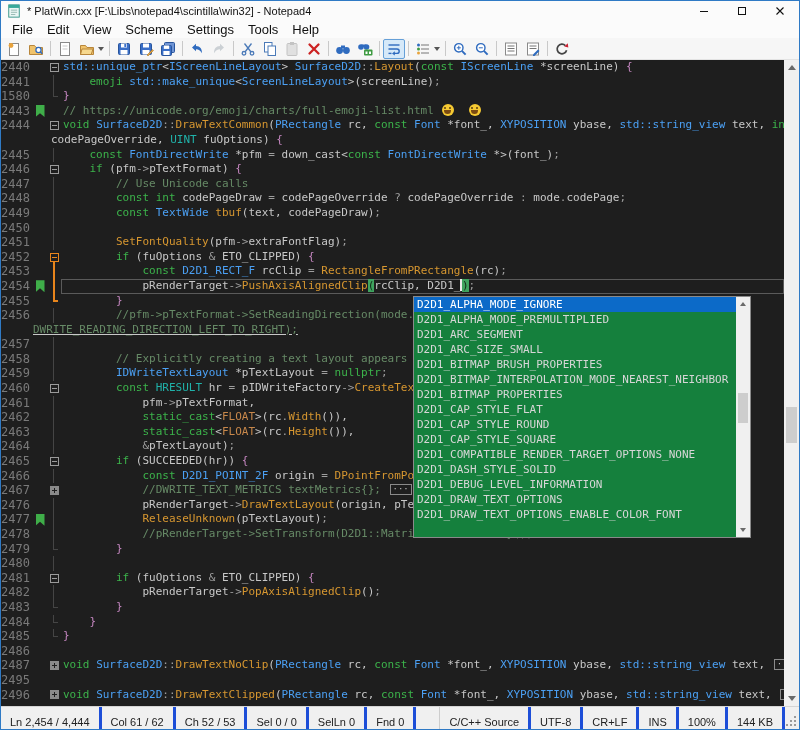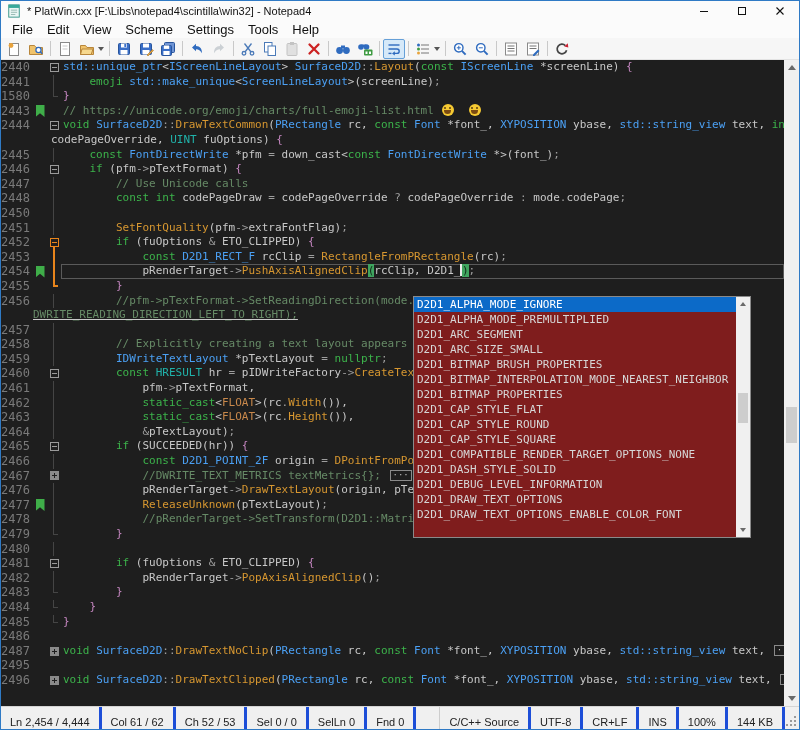--- a/index.html
+++ b/index.html
@@ -60,21 +60,21 @@
   .emoji::after{content:"";position:absolute;left:2.5px;top:6.5px;width:7px;height:3.5px;border-radius:0 0 7px 7px;background:#7a4a12}
 
   
   .vscroll{position:absolute;right:0;top:0;bottom:0;width:15px;background:#f0f0f0}
   .sb-arrow{position:absolute;left:0;width:15px;height:15px;display:flex;align-items:center;justify-content:center}
   .tri-up{width:0;height:0;border-left:4px solid transparent;border-right:4px solid transparent;border-bottom:5px solid #6a6a6a}
   .tri-down{width:0;height:0;border-left:4px solid transparent;border-right:4px solid transparent;border-top:5px solid #6a6a6a}
   .sb-thumb{position:absolute;left:2px;right:2px;background:#cdcdcd}
 
   
-  .popup{position:absolute;left:412px;top:236px;width:338px;height:242px;background:#7f1d1d;border:1px solid #8a8a8a;display:flex;z-index:5}
+  .popup{position:absolute;left:412px;top:236px;width:338px;height:242px;background:#15803d;border:1px solid #8a8a8a;display:flex;z-index:5}
   .pp-items{flex:1;overflow:hidden}
   .pp-item{height:15px;line-height:15px;font-size:11px;color:#d6d6d6;white-space:nowrap;overflow:hidden;padding-left:3px;font-family:"DejaVu Sans Mono",monospace}
   .pp-item.sel{background:#0c6ac8;color:#fff}
   .pp-scroll{width:14px;background:#f0f0f0;position:relative;flex:none}
   .pp-scroll .sb-arrow{width:14px;height:14px}
   .pp-scroll .tri-up{border-left-width:3.5px;border-right-width:3.5px;border-bottom-width:4.5px}
   .pp-scroll .tri-down{border-left-width:3.5px;border-right-width:3.5px;border-top-width:4.5px}
 
   
   .statusbar{height:23px;background:#f0f0f0;border-top:1px solid #d4d4d4;display:flex;align-items:stretch;font-size:11px;color:#222;flex:none}
@@ -417,20 +417,28 @@
           </div>
           <div class="rowtext"><span class="s-d">        </span><span class="s-c">// Use Unicode calls</span></div>
         </div>
         <div class="row">
           <div class="gut-num">2448</div>
           <div class="gut-bm"></div>
           <div class="gut-fold">
             <div class="fline"></div>
           </div>
           <div class="rowtext"><span class="s-d">        </span><span class="s-k">const</span><span class="s-d"> </span><span class="s-k">int</span><span class="s-d"> codePageDraw </span><span class="s-o">=</span><span class="s-d"> codePageOverride </span><span class="s-o">?</span><span class="s-d"> codePageOverride </span><span class="s-o">:</span><span class="s-d"> mode</span><span class="s-o">.</span><span class="s-d">codePage</span><span class="s-o">;</span></div>
+        </div>
+        <div class="row">
+          <div class="gut-num">2449</div>
+          <div class="gut-bm"></div>
+          <div class="gut-fold">
+            <div class="fline"></div>
+          </div>
+          <div class="rowtext"><span class="s-d">        </span><span class="s-k">const</span><span class="s-d"> </span><span class="s-t">TextWide</span><span class="s-d"> </span><span class="s-f">tbuf</span><span class="s-d">(text, codePageDraw)</span><span class="s-o">;</span></div>
         </div>
         <div class="row">
           <div class="gut-num">2450</div>
           <div class="gut-bm"></div>
           <div class="gut-fold">
             <div class="fline"></div>
           </div>
           <div class="rowtext"></div>
         </div>
         <div class="row">

